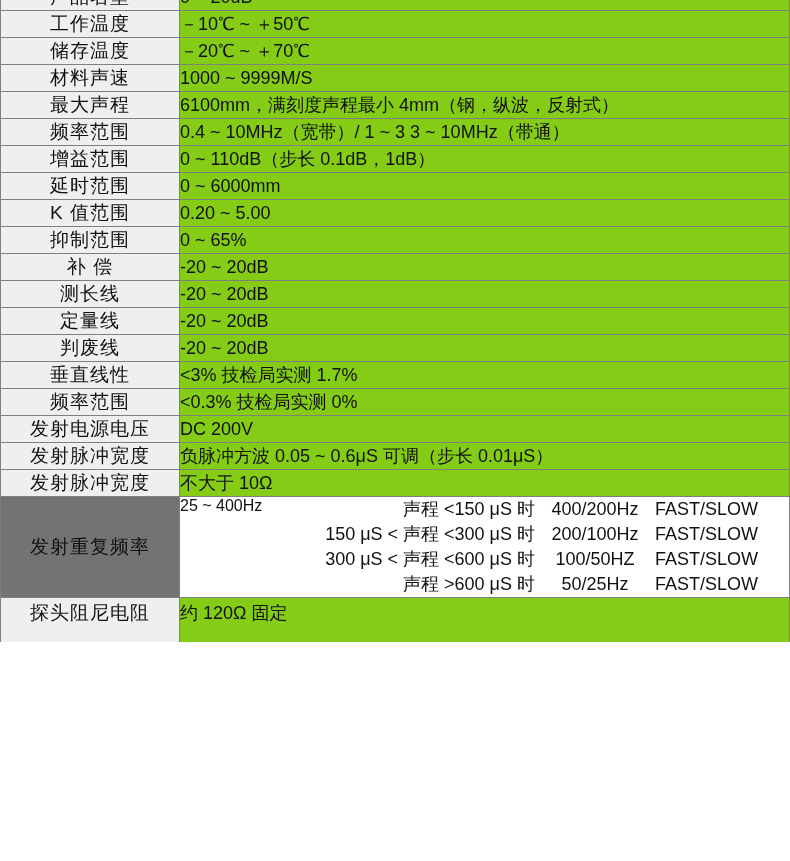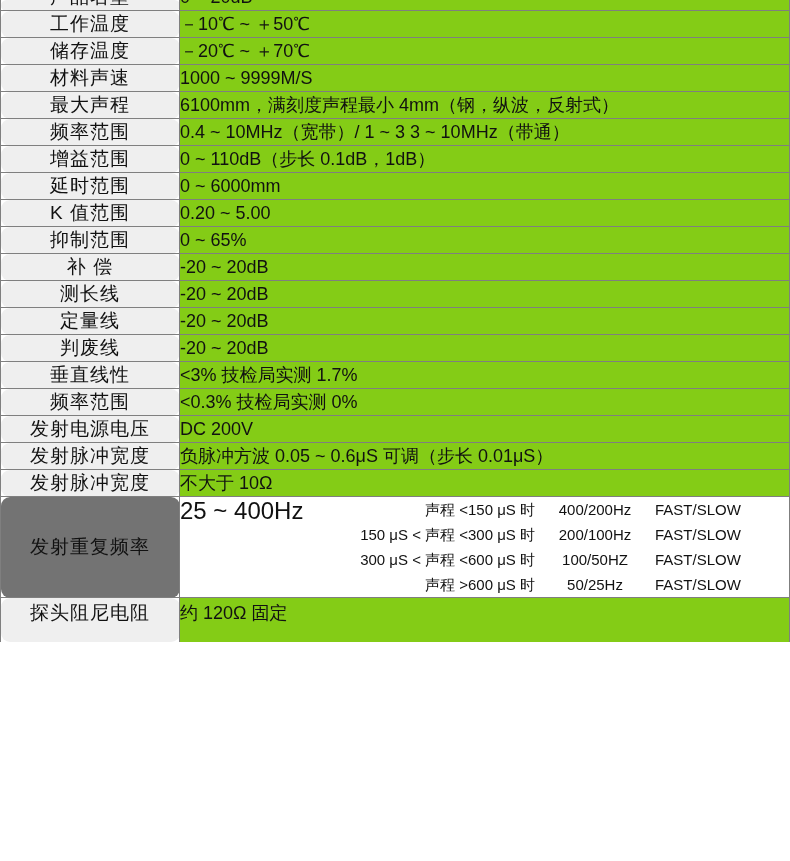--- a/index.html
+++ b/index.html
@@ -25,21 +25,20 @@
     vertical-align: middle;
   }
   td.label {
     width: 178px;
     text-align: center;
     background: #efefef;
     font-size: 19px;
     letter-spacing: 1px;
     padding: 5px 2px;
     white-space: nowrap;
-    border-radius: 9px;
   }
   td.value {
     background: #84cc16;
     font-size: 18px;
     padding: 6px 0 6px 10px;
     white-space: nowrap;
   }
   
   tr.clipped-top td {
     border-top: none;
@@ -72,31 +71,31 @@
     background: #737373;
     font-size: 19px;
     letter-spacing: 1px;
     white-space: nowrap;
   }
   td.freq-value {
     background: #ffffff;
     padding: 6px 0 6px 10px;
   }
   .freq-head {
-    font-size: 24px;
+    font-size: 16px;
     display: inline-block;
     width: 130px;
     vertical-align: top;
   }
   .freq-lines {
     display: inline-block;
     vertical-align: top;
   }
   .freq-row {
-    font-size: 15px;
+    font-size: 18px;
     line-height: 25px;
     white-space: nowrap;
   }
   .freq-cond {
     display: inline-block;
     width: 225px;
     text-align: right;
   }
   .freq-rate {
     display: inline-block;

